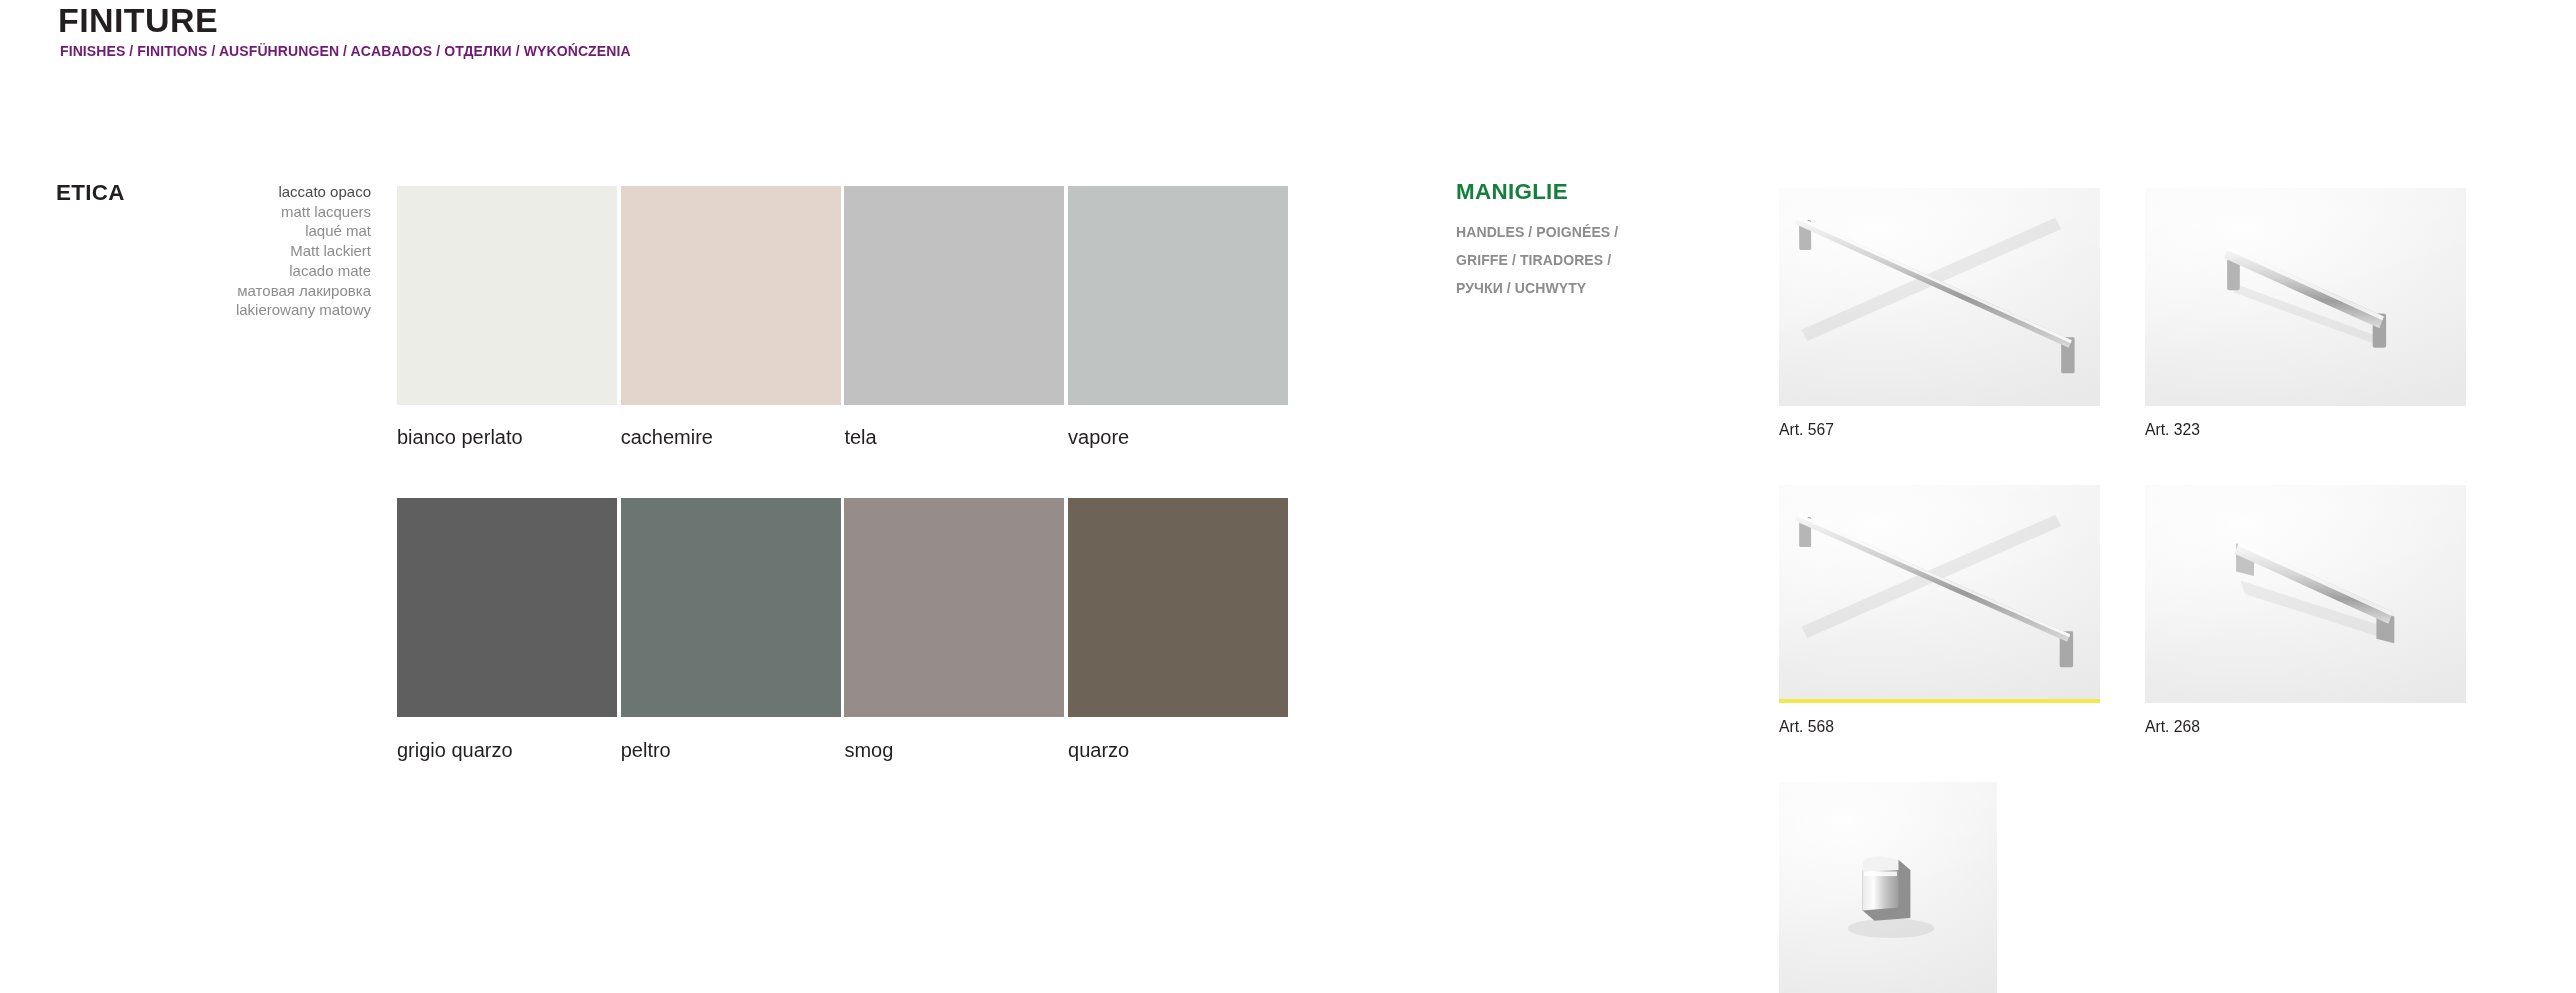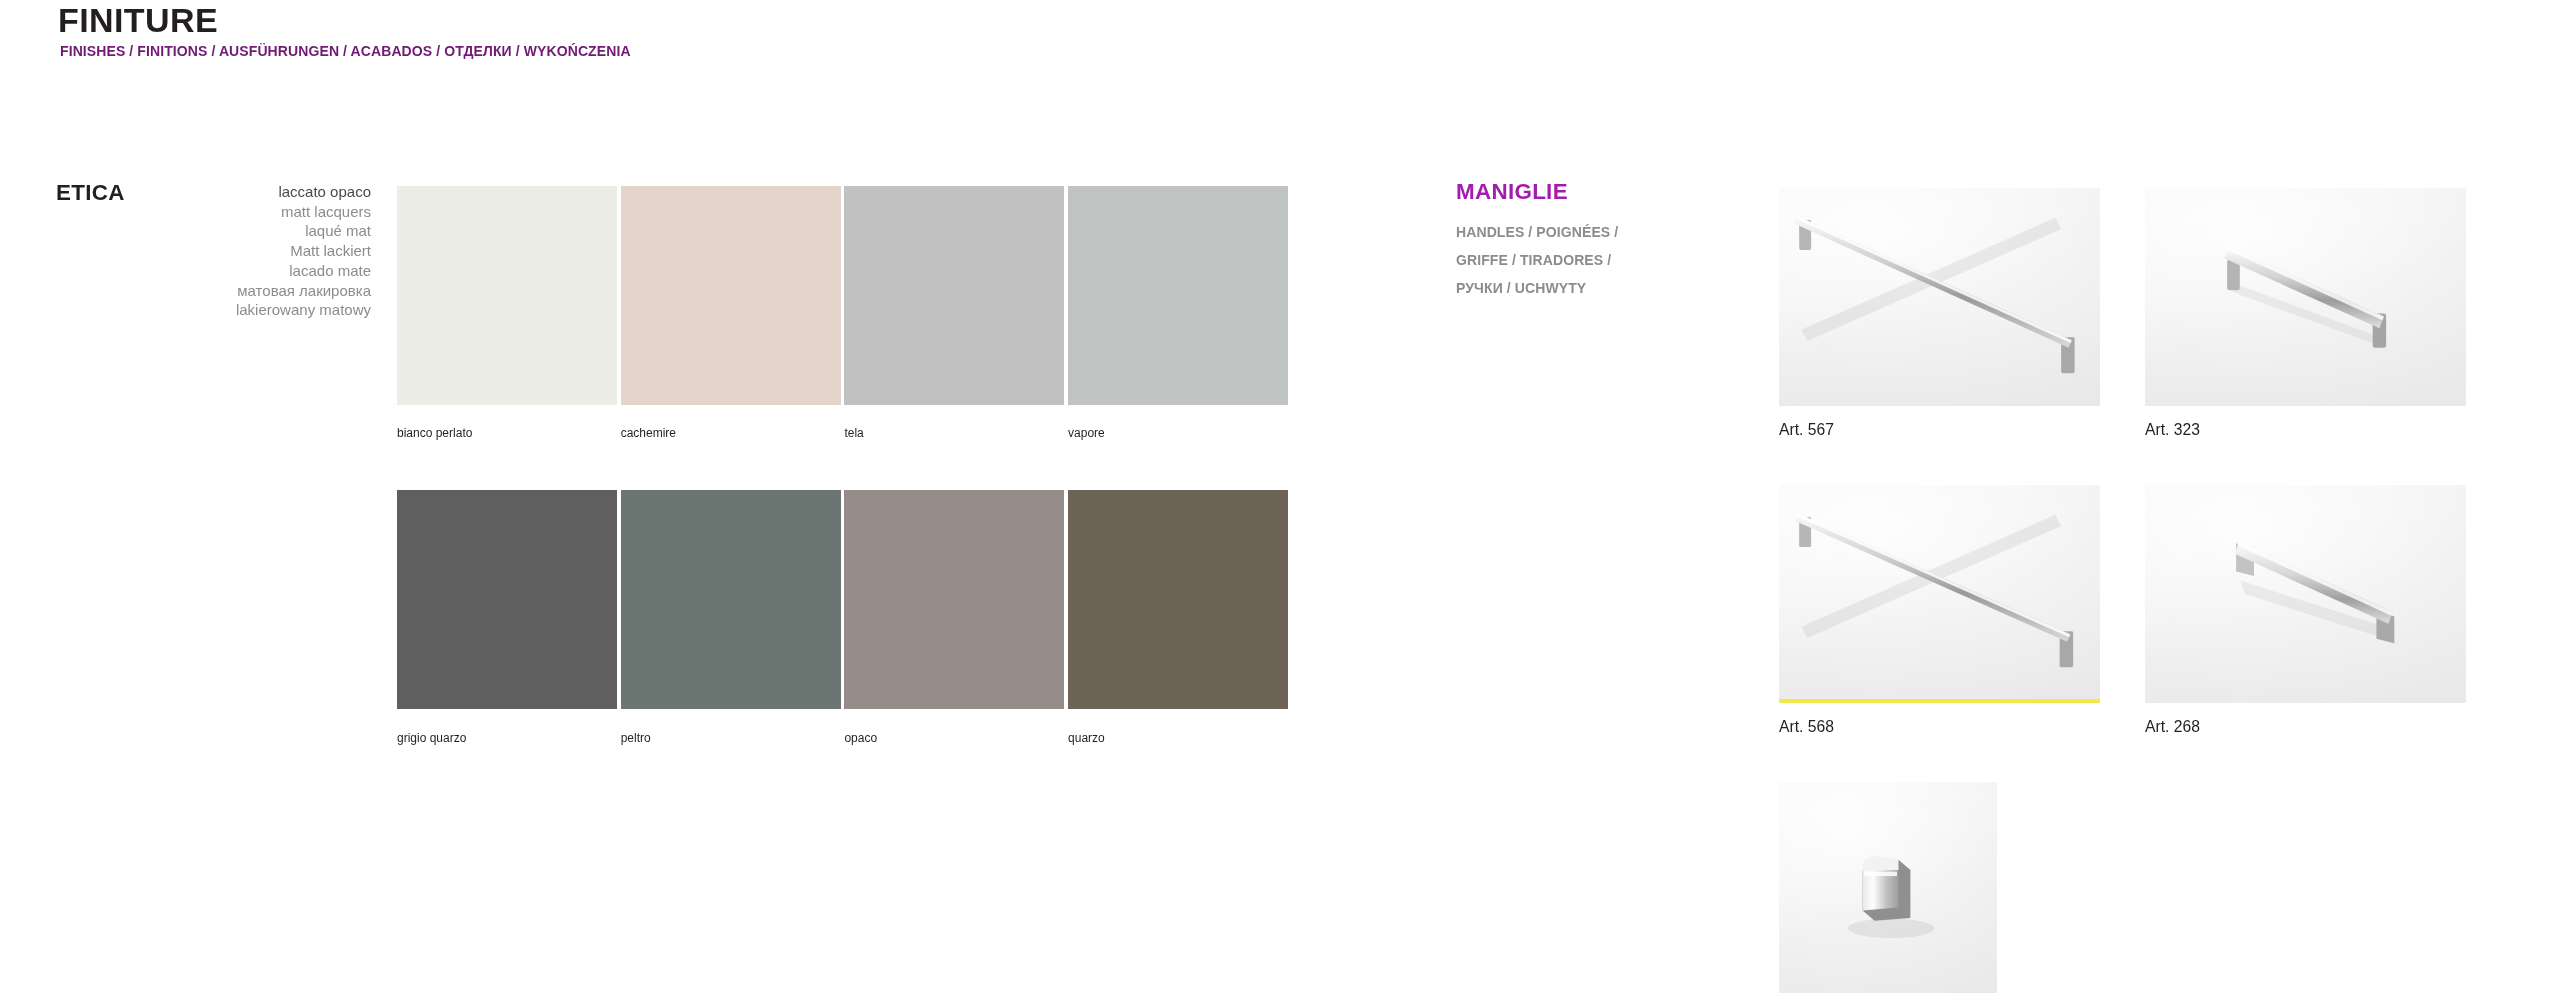--- a/index.html
+++ b/index.html
@@ -84,35 +84,35 @@
   .swatch-cell { width: 220px; margin-right: 3.7px; }
   .swatch-cell:last-child { margin-right: 0; }
 
   .swatch-chip {
     width: 220px;
     height: 219px;
     display: block;
   }
   .swatch-label {
     margin-top: 22.4px;
-    font-size: 12px;
+    font-size: 20px;
     color: #231f20;
     white-space: nowrap;
     line-height: 1;
   }
 
   
   .maniglie-title {
     position: absolute;
     left: 1456px;
     top: 179px;
     font-size: 22.4px;
     font-weight: 700;
     letter-spacing: 0.3px;
-    color: #a21caf;
+    color: #15803d;
   }
   .maniglie-langs {
     position: absolute;
     left: 1456px;
     top: 218px;
     width: 321px;
   }
   .maniglie-langs .lang {
     display: block;
     font-size: 14px;
@@ -219,21 +219,21 @@
       <div class="swatch-cell">
         <span class="swatch-chip" style="background-color: rgb(95, 95, 95);"></span>
         <div class="swatch-label">grigio quarzo</div>
       </div>
       <div class="swatch-cell">
         <span class="swatch-chip" style="background-color: rgb(107, 117, 114);"></span>
         <div class="swatch-label">peltro</div>
       </div>
       <div class="swatch-cell">
         <span class="swatch-chip" style="background-color: rgb(150, 140, 138);"></span>
-        <div class="swatch-label">opaco</div>
+        <div class="swatch-label">smog</div>
       </div>
       <div class="swatch-cell">
         <span class="swatch-chip" style="background-color: rgb(110, 99, 87);"></span>
         <div class="swatch-label">quarzo</div>
       </div>
     </div>
 
   </div>
 
   <div class="maniglie-title">MANIGLIE</div>

